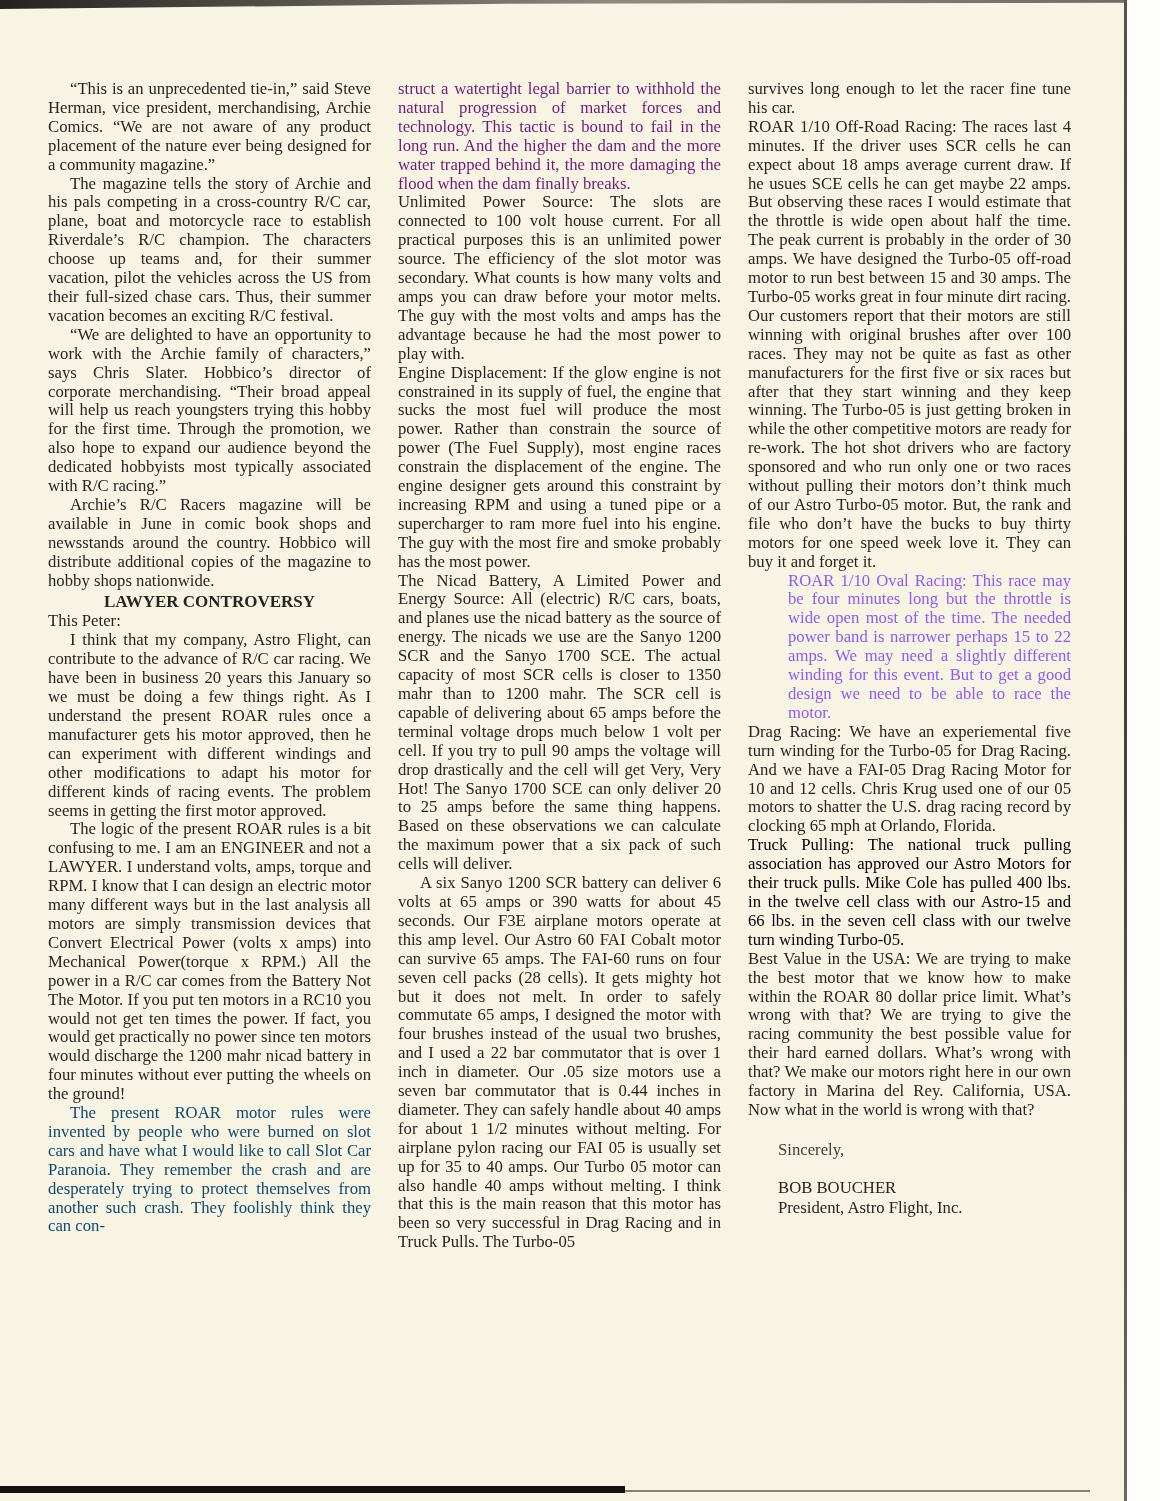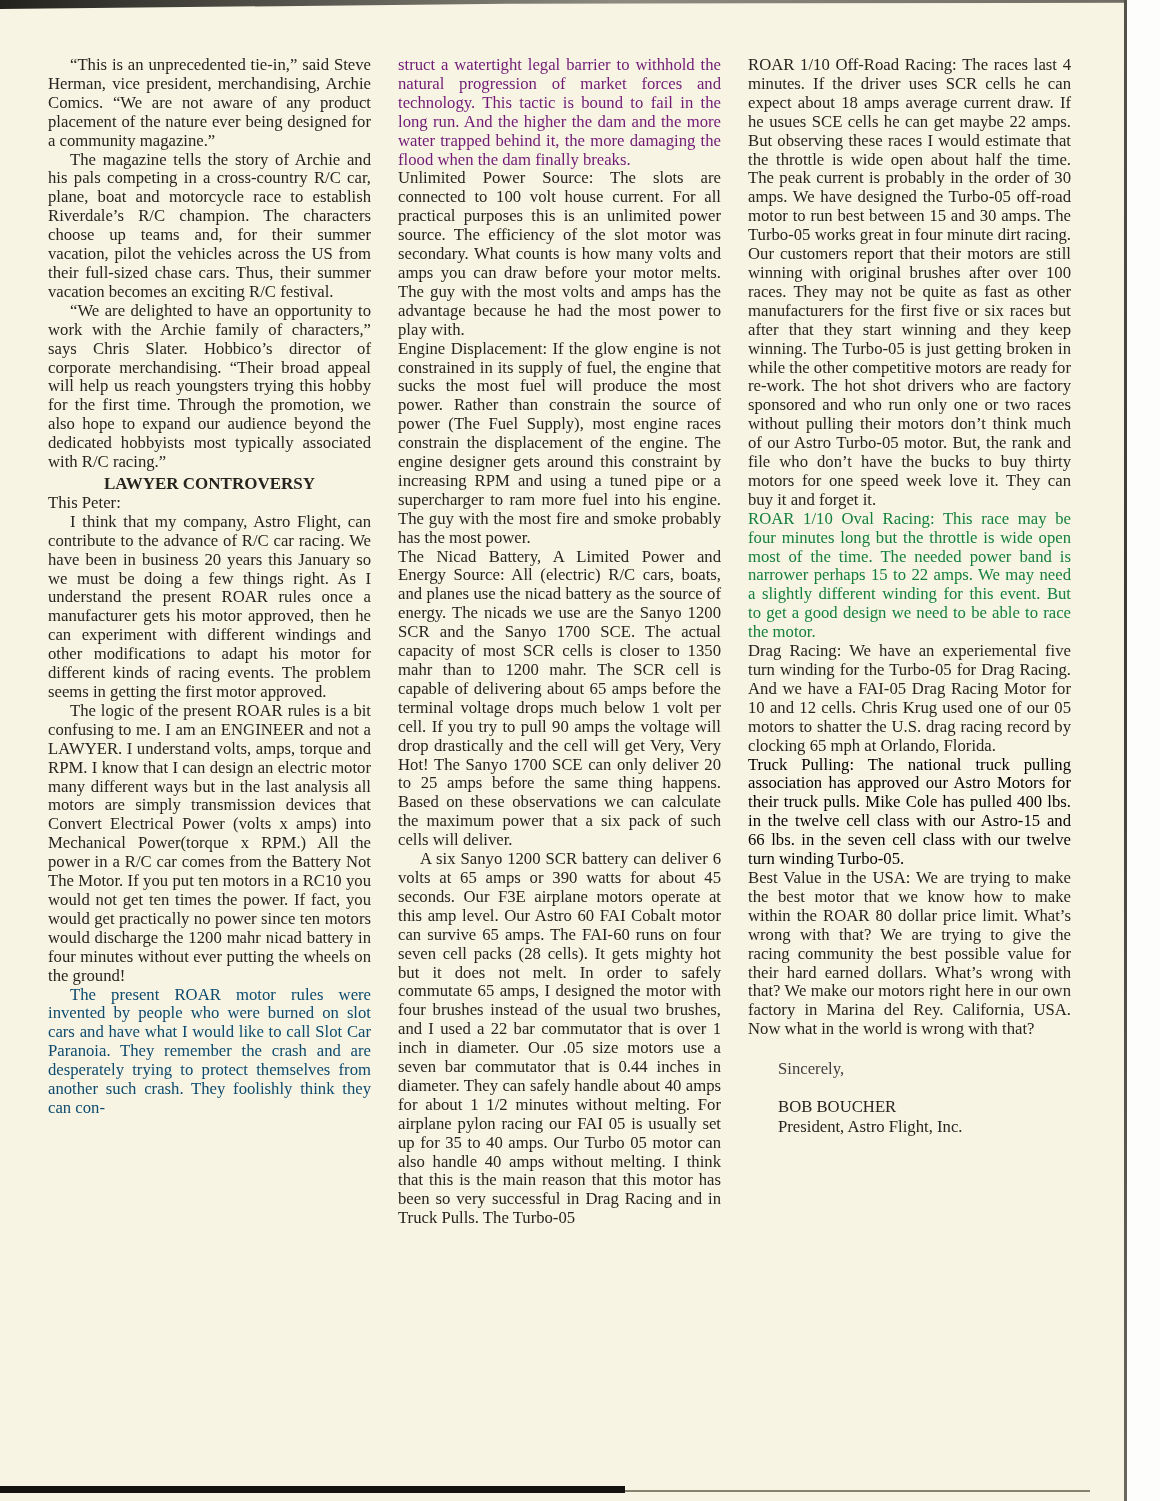--- a/index.html
+++ b/index.html
@@ -23,21 +23,21 @@
   }
   .bottom-bar{
     position:absolute;left:0;bottom:8px;width:625px;height:7px;
     background:#14130f;
   }
   .bottom-line{
     position:absolute;left:0;bottom:9px;width:1090px;height:2px;
     background:#85826f;
   }
   .columns{
-    position:absolute;top:56px;left:48px;
+    position:absolute;top:80px;left:48px;
     display:flex;gap:27px;
   }
   .col{width:323px;}
   .col p{
     margin:0;font-size:16.7px;line-height:18.9px;
     text-align:justify;color:#26251f;
   }
   .col p.ind{text-indent:22px;}
   .col b{font-weight:normal;}
   .col h3{
@@ -54,36 +54,38 @@
 <div class="sheet" style="background: rgb(248, 244, 227);">
   <div class="top-edge"></div>
   <div class="right-edge"></div>
   <div class="bottom-line"></div>
   <div class="bottom-bar"></div>
   <div class="columns">
     <div class="col">
         <p class="ind" style="color: rgb(38, 37, 31);"><span>“This is an unprecedented tie-in,” said Steve Herman, vice president, merchandising, Archie Comics. “We are not aware of any product placement of the nature ever being designed for a community magazine.”</span></p>
         <p class="ind" style="color: rgb(38, 37, 31);"><span>The magazine tells the story of Archie and his pals competing in a cross-country R/C car, plane, boat and motorcycle race to establish Riverdale’s R/C champion. The characters choose up teams and, for their summer vacation, pilot the vehicles across the US from their full-sized chase cars. Thus, their summer vacation becomes an exciting R/C festival.</span></p>
         <p class="ind" style="color: rgb(38, 37, 31);"><span>“We are delighted to have an opportunity to work with the Archie family of characters,” says Chris Slater. Hobbico’s director of corporate merchandising. “Their broad appeal will help us reach youngsters trying this hobby for the first time. Through the promotion, we also hope to expand our audience beyond the dedicated hobbyists most typically associated with R/C racing.”</span></p>
+        <p class="ind" style="color: rgb(38, 37, 31);"><b>Archie’s R/C Racers</b><span> magazine will be available in June in comic book shops and newsstands around the country. Hobbico will distribute additional copies of the magazine to hobby shops nationwide.</span></p>
         <h3 style="color: rgb(38, 37, 31);">LAWYER CONTROVERSY</h3>
         <p style="color: rgb(38, 37, 31);"><span>This Peter:</span></p>
         <p class="ind" style="color: rgb(38, 37, 31);"><span>I think that my company, Astro Flight, can contribute to the advance of R/C car racing. We have been in business 20 years this January so we must be doing a few things right. As I understand the present ROAR rules once a manufacturer gets his motor approved, then he can experiment with different windings and other modifications to adapt his motor for different kinds of racing events. The problem seems in getting the first motor approved.</span></p>
         <p class="ind" style="color: rgb(38, 37, 31);"><span>The logic of the present ROAR rules is a bit confusing to me. I am an ENGINEER and not a LAWYER. I understand volts, amps, torque and RPM. I know that I can design an electric motor many different ways but in the last analysis all motors are simply transmission devices that Convert Electrical Power (volts x amps) into Mechanical Power(torque x RPM.) All the power in a R/C car comes from the Battery Not The Motor. If you put ten motors in a RC10 you would not get ten times the power. If fact, you would get practically no power since ten motors would discharge the 1200 mahr nicad battery in four minutes without ever putting the wheels on the ground!</span></p>
         <p class="ind" style="color: #0c4a6e;"><span>The present ROAR motor rules were invented by people who were burned on slot cars and have what I would like to call Slot Car Paranoia. They remember the crash and are desperately trying to protect themselves from another such crash. They foolishly think they can con-</span></p>
       </div>
     <div class="col">
         <p style="color: #701a75;"><span>struct a watertight legal barrier to withhold the natural progression of market forces and technology. This tactic is bound to fail in the long run. And the higher the dam and the more water trapped behind it, the more damaging the flood when the dam finally breaks.</span></p>
         <p style="color: rgb(38, 37, 31);"><b>Unlimited Power Source:</b><span> The slots are connected to 100 volt house current. For all practical purposes this is an unlimited power source. The efficiency of the slot motor was secondary. What counts is how many volts and amps you can draw before your motor melts. The guy with the most volts and amps has the advantage </span><b>because he had the most power to play with.</b></p>
         <p style="color: rgb(38, 37, 31);"><b>Engine Displacement:</b><span> If the glow engine is not constrained in its supply of fuel, the engine that sucks the most fuel will produce the most power. Rather than constrain the source of power (The Fuel Supply), most engine races constrain the </span><b>displacement of the engine.</b><span> The engine designer gets around this constraint by increasing RPM and using a tuned pipe or a supercharger to ram more fuel into his engine. The guy with the most fire and smoke probably has the most power.</span></p>
         <p style="color: rgb(38, 37, 31);"><b>The Nicad Battery, A Limited Power and Energy Source:</b><span> All (electric) R/C cars, boats, and planes use the nicad battery as the source of energy. The nicads we use are the Sanyo 1200 SCR and the Sanyo 1700 SCE. The actual capacity of most SCR cells is closer to 1350 mahr than to 1200 mahr. The SCR cell is capable of delivering about 65 amps before the terminal voltage drops much below 1 volt per cell. If you try to pull 90 amps the voltage will drop drastically and the cell will get </span><b>Very, Very Hot!</b><span> The Sanyo 1700 SCE can only deliver 20 to 25 amps before the same thing happens. Based on these observations we can calculate the maximum power that a six pack of such cells will deliver.</span></p>
         <p class="ind" style="color: rgb(38, 37, 31);"><span>A six Sanyo 1200 SCR battery can deliver 6 volts at 65 amps or 390 watts for about 45 seconds. Our F3E airplane motors operate at this amp level. Our Astro 60 FAI Cobalt motor can survive 65 amps. The FAI-60 runs on four seven cell packs (28 cells). It gets mighty hot but it does not melt. In order to safely commutate 65 amps, I designed the motor with four brushes instead of the usual two brushes, and I used a 22 bar commutator that is over 1 inch in diameter. Our .05 size motors use a seven bar commutator that is 0.44 inches in diameter. They can safely handle about 40 amps for about 1 1/2 minutes without melting. For airplane pylon racing our FAI 05 is usually set up for 35 to 40 amps. Our Turbo 05 motor can also handle 40 amps without melting. I think that this is the main reason that this motor has been so very successful in Drag Racing and in Truck Pulls. The Turbo-05</span></p>
       </div>
     <div class="col">
+        <p style="color: rgb(38, 37, 31);"><span>survives long enough to let the racer fine tune his car.</span></p>
         <p style="color: rgb(38, 37, 31);"><b>ROAR 1/10 Off-Road Racing:</b><span> The races last 4 minutes. If the driver uses SCR cells he can expect about 18 amps average current draw. If he usues SCE cells he can get maybe 22 amps. But observing these races I would estimate that the throttle is wide open about half the time. The peak current is probably in the order of 30 amps. We have designed the Turbo-05 off-road motor to run best between 15 and 30 amps. The Turbo-05 works great in four minute dirt racing. Our customers report that their motors are still winning with original brushes after over 100 races. They may not be quite as fast as other manufacturers for the first five or six races but after that they start winning and they keep winning. The Turbo-05 is just getting broken in while the other competitive motors are ready for re-work. The hot shot drivers who are factory sponsored and who run only one or two races without pulling their motors don’t think much of our Astro Turbo-05 motor. But, the rank and file who don’t have the bucks to buy thirty motors for one speed week love it. They can buy it and forget it.</span></p>
-        <p style="color: #15803d;"><b>ROAR 1/10 Oval Racing:</b><span> This race may be four minutes long but the throttle is wide open most of the time. The needed power band is narrower perhaps 15 to 22 amps. We may need a slightly different winding for this event. But to get a good design we need to be able to race the motor.</span></p>
+        <p style="color: #8b5cf6; margin-left: 40px;"><b>ROAR 1/10 Oval Racing:</b><span> This race may be four minutes long but the throttle is wide open most of the time. The needed power band is narrower perhaps 15 to 22 amps. We may need a slightly different winding for this event. But to get a good design we need to be able to race the motor.</span></p>
         <p style="color: rgb(38, 37, 31);"><b>Drag Racing:</b><span> We have an experiemental five turn winding for the Turbo-05 for Drag Racing. And we have a FAI-05 Drag Racing Motor for 10 and 12 cells. Chris Krug used one of our 05 motors to shatter the U.S. drag racing record by clocking 65 mph at Orlando, Florida.</span></p>
         <p style="color: #000000;"><b>Truck Pulling:</b><span> The national truck pulling association has approved our Astro Motors for their truck pulls. Mike Cole has pulled 400 lbs. in the twelve cell class with our Astro-15 and 66 lbs. in the seven cell class with our twelve turn winding Turbo-05.</span></p>
         <p style="color: rgb(38, 37, 31);"><b>Best Value in the USA:</b><span> We are trying to make the best motor that we know how to make within the ROAR 80 dollar price limit. What’s wrong with that? We are trying to give the racing community the best possible value for their hard earned dollars. What’s wrong with that? We make our motors right here in our own factory in Marina del Rey. California, USA. Now what in the world is wrong with that?</span></p>
         <div class="lines closing" style="color: #404040;">
           <div>Sincerely,</div>
         </div>
         <div class="lines signature" style="color: rgb(38, 37, 31);">
           <div>BOB BOUCHER</div>
           <div>President, Astro Flight, Inc.</div>
         </div>

